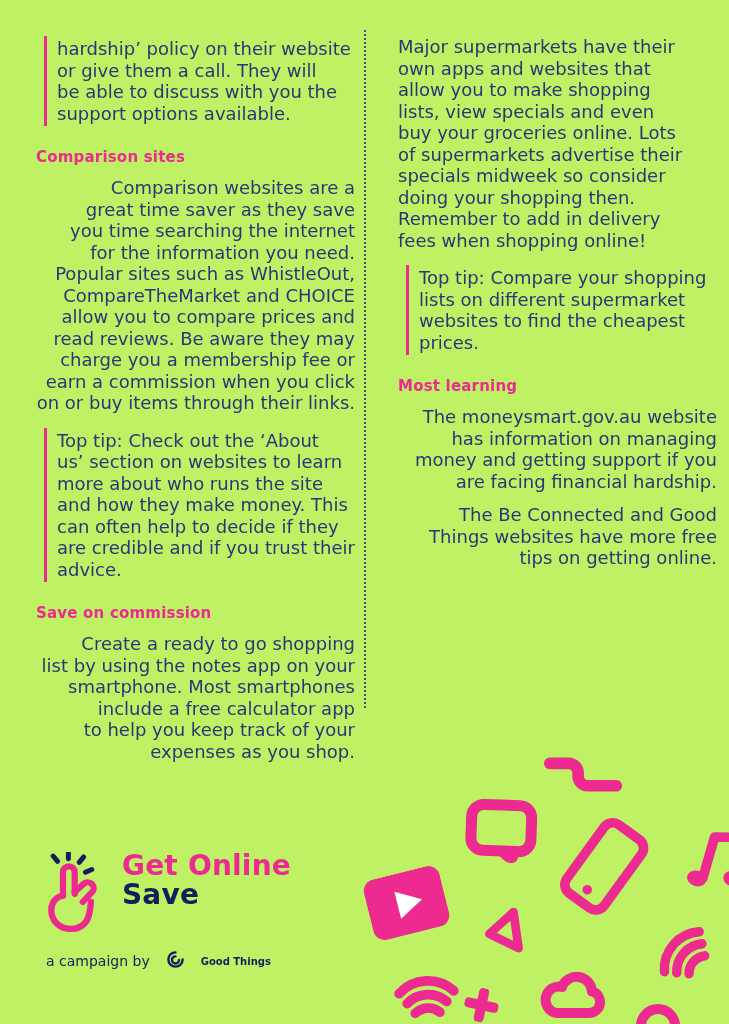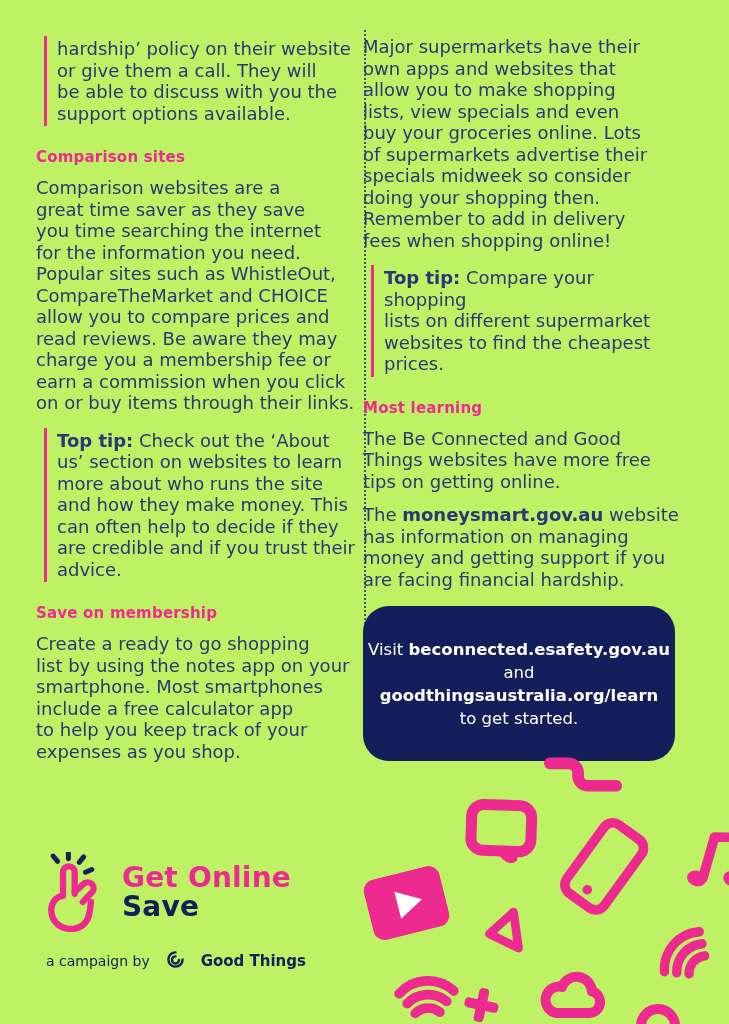--- a/index.html
+++ b/index.html
@@ -7,21 +7,21 @@
     position:relative;
     width:729px;height:1024px;
     background:#bef264;
     overflow:hidden;
     font-family:"DejaVu Sans","Liberation Sans",sans-serif;
     color:#2C3576;
     margin:0 auto;
   }
   .col{position:absolute;top:36px;width:319px;}
   .col-left{left:36px;}
-  .col-right{left:363px;}
+  .col-right{left:398px;}
   .divider{
     position:absolute;left:364px;top:30px;height:678px;width:0;
     border-left:2px dotted #2C3576;opacity:.85;
   }
   .body-text{
     font-size:18px;line-height:21.5px;
     white-space:pre-line;
     margin:0;
   }
   .quote{
@@ -30,50 +30,50 @@
     padding:2px 0 2px 10px;
   }
   .quote.first{margin-top:0;}
   h2.section{
     color:#ED2A90;
     font-size:15px;line-height:24px;
     font-weight:800;
     margin:19px 0 8px 0;
     letter-spacing:.2px;
   }
-  .para{margin-top:8px;}
+  .para{margin-top:8px;text-align:right;}
   .para+.para{margin-top:12px;}
-  .bold{font-weight:700;margin-top:43px;}
+  .bold{font-weight:400;margin-top:43px;}
   .cta-box{
     margin-top:16px;
     width:312px;height:155px;
     background:#131E5A;
     border-radius:26px;
     display:flex;align-items:center;justify-content:center;
     box-sizing:border-box;
   }
   .cta-text{
     color:#ffffff;
     font-size:16.5px;line-height:23px;
     text-align:center;
     white-space:pre-line;
     margin:0;
   }
   
   .logo-block{position:absolute;left:36px;top:852px;}
   .logo-row{display:flex;align-items:flex-start;}
-  .logo-text{margin-left:14px;margin-top:12px;line-height:1.02;}
+  .logo-text{margin-left:14px;margin-top:0;line-height:1.02;}
   .logo-line1{color:#ED2A90;font-size:28px;font-weight:800;letter-spacing:.2px;}
   .logo-line2{color:#131E5A;font-size:28px;font-weight:800;letter-spacing:.2px;}
   .tagline{
     display:flex;align-items:center;gap:16px;
     margin-top:14px;margin-left:10px;
     color:#131E5A;font-size:14px;
   }
-  .tagline .brand{font-weight:700;font-size:15px;}
+  .tagline .brand{font-weight:700;font-size:10px;}
   
   .deco{position:absolute;}
   .d-squiggle{left:542px;top:752px;}
   .d-bubble{left:462px;top:796px;transform:rotate(2deg);}
   .d-phone{left:572px;top:816px;transform:rotate(36deg);}
   .d-note{left:686px;top:818px;transform:rotate(16deg);}
   .d-video{left:368px;top:872px;transform:rotate(-14deg);}
   .d-tri{left:478px;top:905px;transform:rotate(-8deg);}
   .d-wifi1{left:394px;top:958px;transform:rotate(42deg);}
   .d-plus{left:464px;top:988px;transform:rotate(12deg);}
@@ -112,21 +112,21 @@
     <div class="quote">
       <p class="body-text"><span class="bold">Top tip:</span><span> Check out the ‘About
 us’ section on websites to learn
 more about who runs the site
 and how they make money. This
 can often help to decide if they
 are credible and if you trust their
 advice.</span></p>
     </div>
 
-    <h2 class="section">Save on membership</h2>
+    <h2 class="section">Save on commission</h2>
     <p class="body-text para">Create a ready to go shopping
 list by using the notes app on your
 smartphone. Most smartphones
 include a free calculator app
 to help you keep track of your
 expenses as you shop.</p>
   </div>
 
   <div class="col col-right">
     <p class="body-text">Major supermarkets have their
@@ -141,33 +141,28 @@
 fees when shopping online!</p>
 
     <div class="quote">
       <p class="body-text"><span class="bold">Top tip:</span><span> Compare your shopping
 lists on different supermarket
 websites to find the cheapest
 prices.</span></p>
     </div>
 
     <h2 class="section">Most learning</h2>
-    <p class="body-text para">The Be Connected and Good
-Things websites have more free
-tips on getting online.</p>
     <p class="body-text para"><span>The </span><span class="bold">moneysmart.gov.au</span><span> website
 has information on managing
 money and getting support if you
 are facing financial hardship.</span></p>
-
-    <div class="cta-box">
-      <p class="cta-text"><span>Visit </span><span class="bold">beconnected.esafety.gov.au</span><span>
-and </span><span class="bold">goodthingsaustralia.org/learn</span><span>
-to get started.</span></p>
-    </div>
+    <p class="body-text para">The Be Connected and Good
+Things websites have more free
+tips on getting online.</p>
+
   </div>
 
   <div class="logo-block">
     <div class="logo-row">
       <span>
         <svg width="72" height="80" viewBox="0 0 80 88" fill="none">
 
           <g stroke="#131E5A" stroke-width="5.5" stroke-linecap="round">
             <path d="M24 10 L19 4"></path>
             <path d="M36 7 L36 1"></path>

